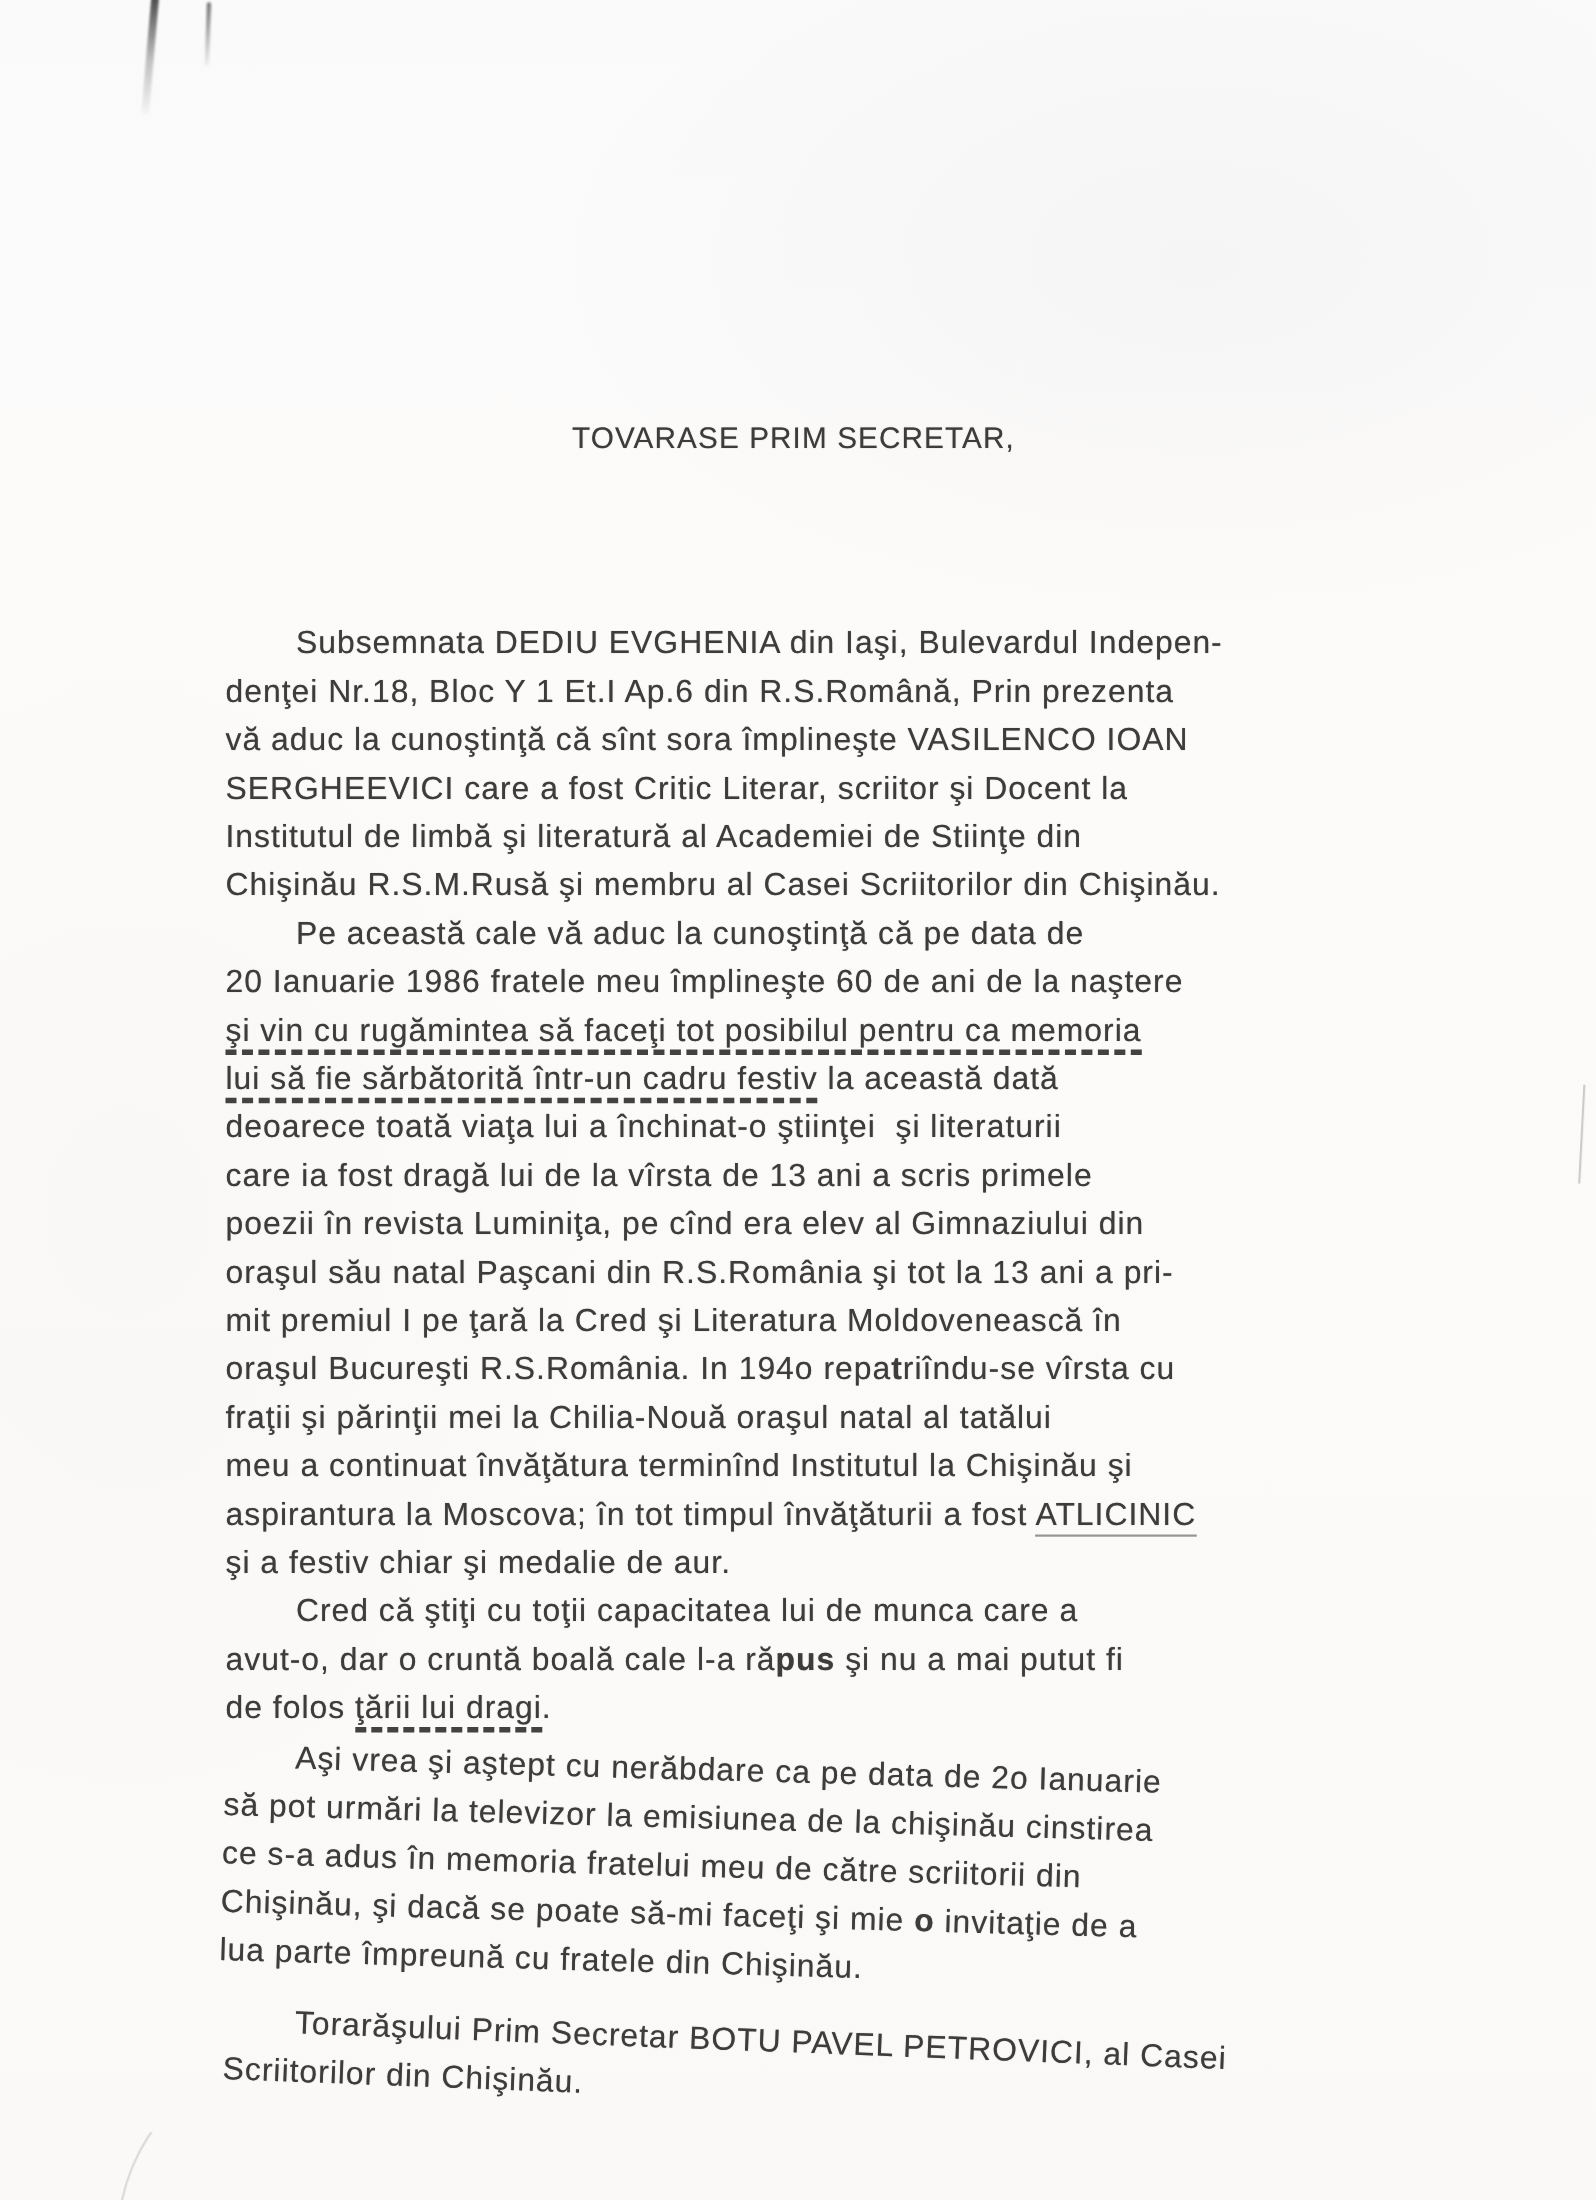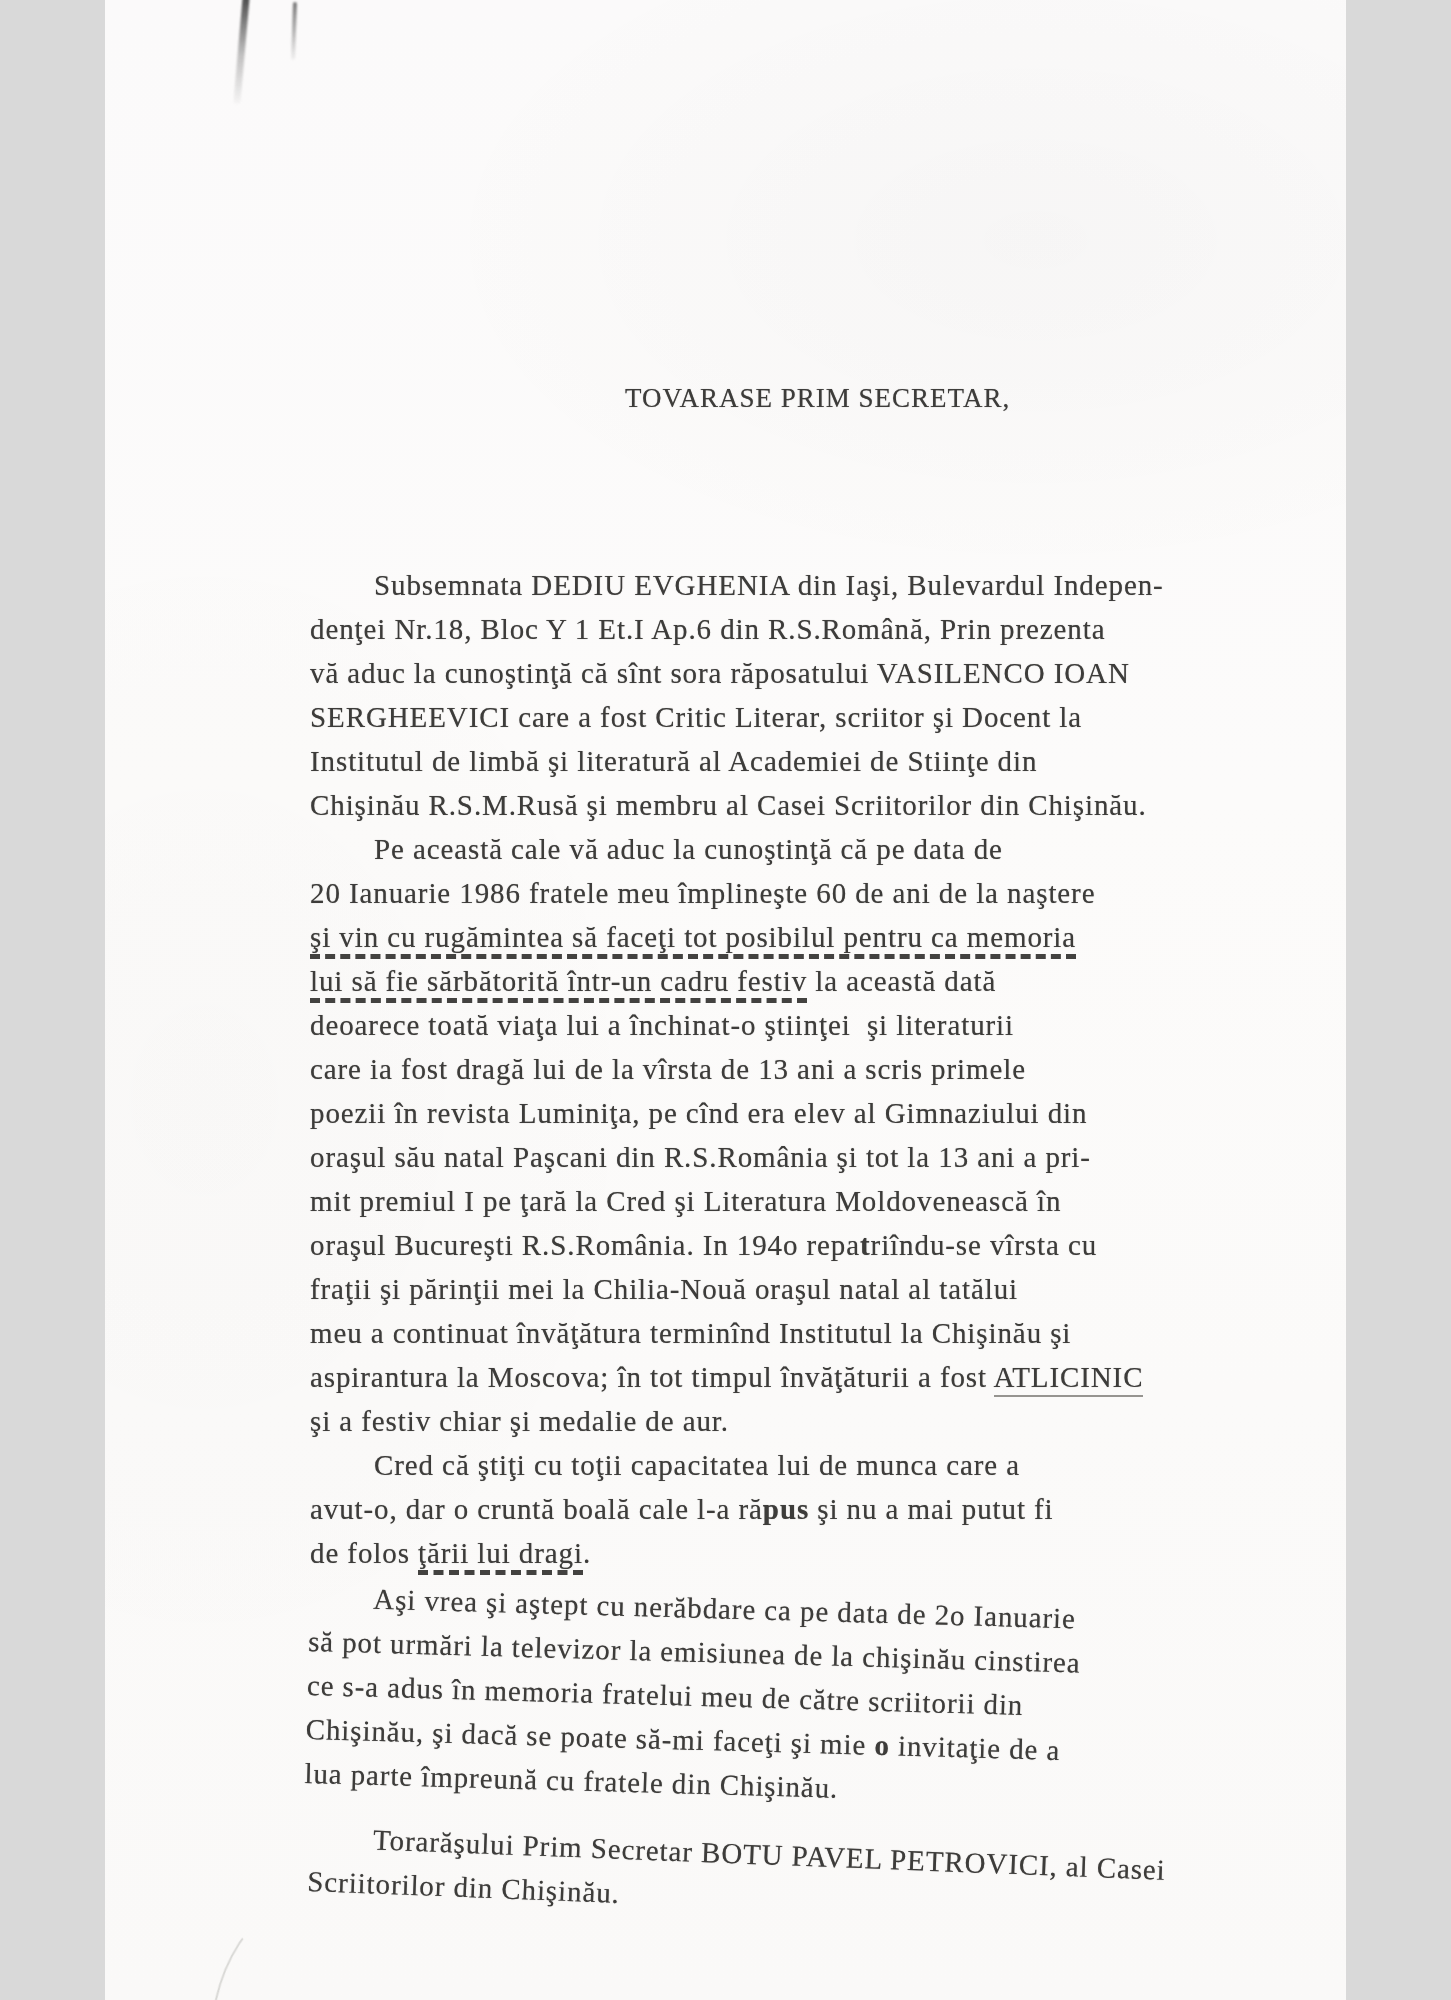--- a/index.html
+++ b/index.html
@@ -1,25 +1,25 @@
 <!DOCTYPE html>
 <html><head>
 <meta charset="utf-8">
 <style>
   html,body{margin:0;padding:0;background:#d9d9d9;}
   .page{
     position:relative;
-    width:1241px;height:2000px;
+    width:1451px;height:2000px;
     margin:0 auto;
     background:
       radial-gradient(ellipse 900px 500px at 75% 12%, rgba(0,0,0,0.018), rgba(0,0,0,0) 70%),
       radial-gradient(ellipse 700px 900px at 8% 55%, rgba(0,0,0,0.012), rgba(0,0,0,0) 70%),
       linear-gradient(180deg, #fbfafa 0%, #fcfbfa 40%, #faf9f8 100%);
     overflow:hidden;
-    font-family:Liberation Serif, serif;
+    font-family:Liberation Sans, sans-serif;
     color:#3d3c3a;
   }
   .ink{ text-shadow:0 0 0.8px rgba(45,44,42,0.55); }
   .title{
     position:absolute; left:520px; top:383px;
     font-size:27px; letter-spacing:1px; white-space:pre;
   }
   #letter-body{
     position:absolute; left:205px; top:563px; width:1255px;
   }
@@ -69,21 +69,21 @@
   <div class="artifact pen-stroke-2"></div>
   <div class="artifact crease-right"></div>
   <div class="artifact arc-bottom-left"></div>
 
   <div class="title ink">TOVARASE PRIM SECRETAR,</div>
 
   <div id="letter-body" class="ink">
       <div class="para para-0">
         <div class="line indent"><span class="seg">Subsemnata DEDIU EVGHENIA din Iaşi, Bulevardul Indepen-</span></div>
         <div class="line"><span class="seg">denţei Nr.18, Bloc Y 1 Et.I Ap.6 din R.S.Română, Prin prezenta</span></div>
-        <div class="line"><span class="seg">vă aduc la cunoştinţă că sînt sora răposatului VASILENCO IOAN</span></div>
+        <div class="line"><span class="seg">vă aduc la cunoştinţă că sînt sora împlineşte VASILENCO IOAN</span></div>
         <div class="line"><span class="seg">SERGHEEVICI care a fost Critic Literar, scriitor şi Docent la</span></div>
         <div class="line"><span class="seg">Institutul de limbă şi literatură al Academiei de Stiinţe din</span></div>
         <div class="line"><span class="seg">Chişinău R.S.M.Rusă şi membru al Casei Scriitorilor din Chişinău.</span></div>
       </div>
       <div class="para para-1">
         <div class="line indent"><span class="seg">Pe această cale vă aduc la cunoştinţă că pe data de</span></div>
         <div class="line"><span class="seg">20 Ianuarie 1986 fratele meu împlineşte 60 de ani de la naştere</span></div>
         <div class="line"><span class="seg u-dash">şi vin cu rugămintea să faceţi tot posibilul pentru ca memoria</span></div>
         <div class="line"><span class="seg u-dash">lui să fie sărbătorită într-un cadru festiv</span><span class="seg"> la această dată</span></div>
         <div class="line"><span class="seg">deoarece toată viaţa lui a închinat-o ştiinţei  şi literaturii</span></div>

